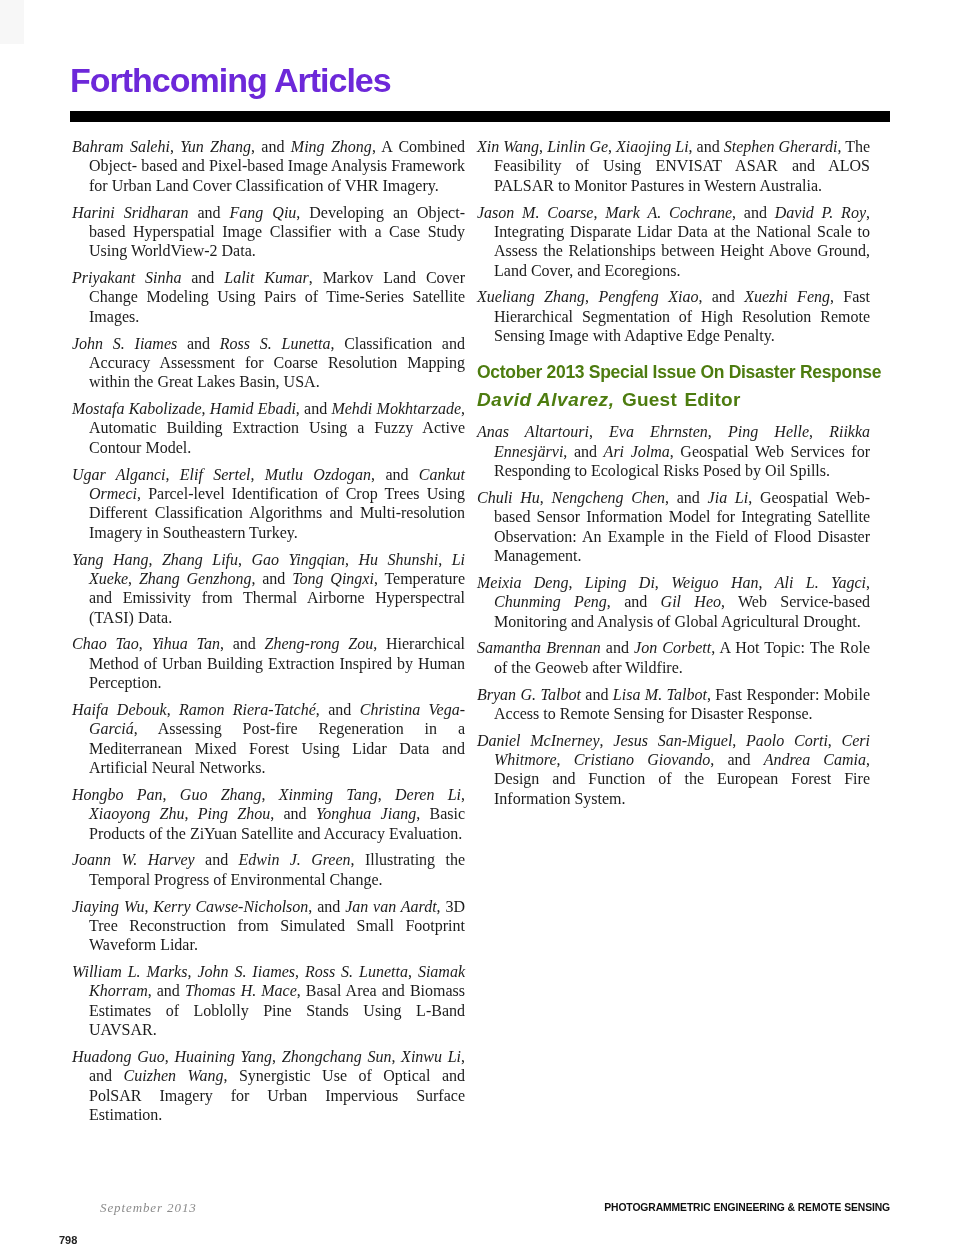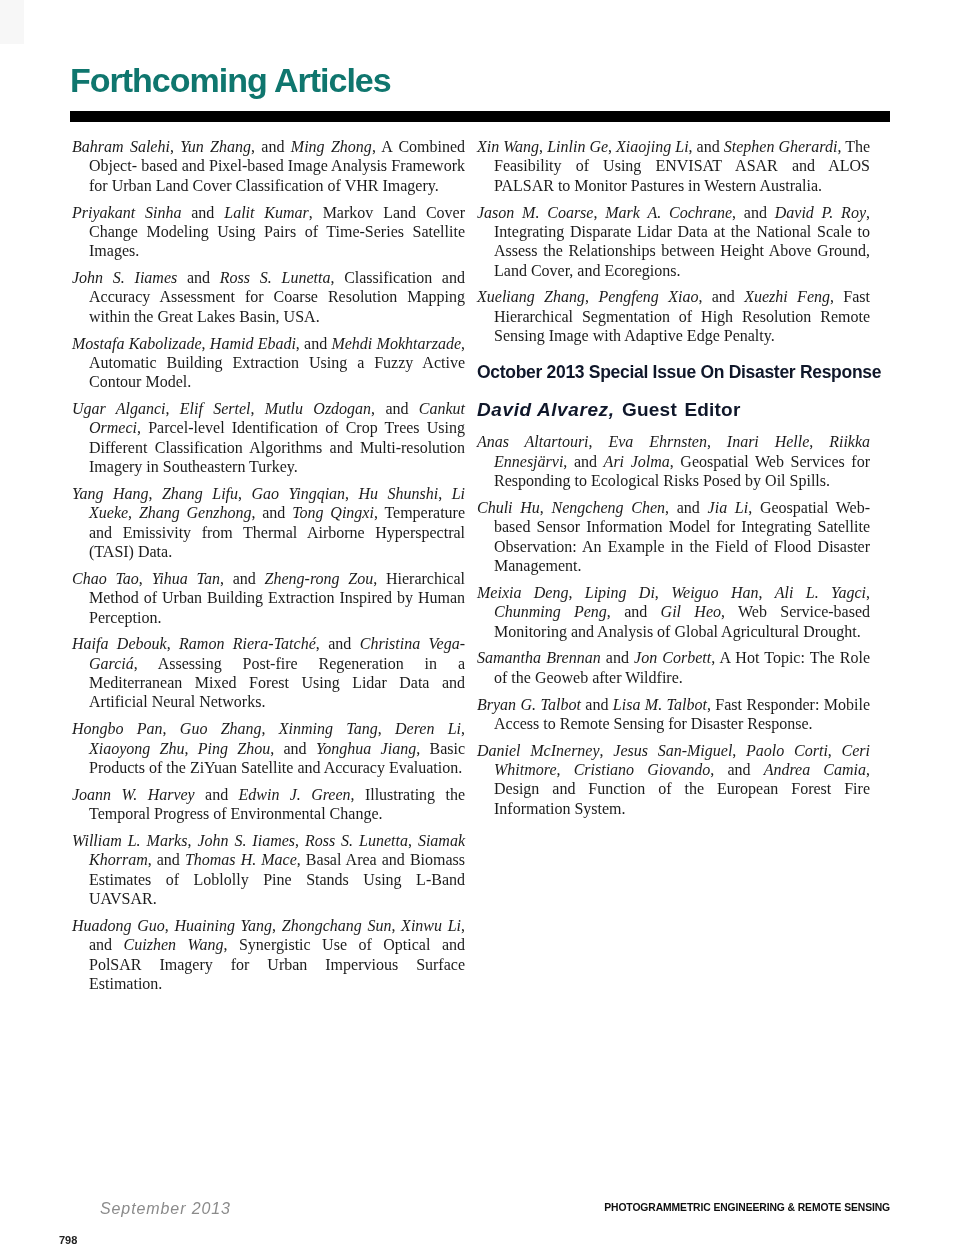--- a/index.html
+++ b/index.html
@@ -13,65 +13,66 @@
     overflow: hidden;
   }
   .corner-artifact {
     position: absolute; left: 0; top: 0; width: 24px; height: 44px;
     background: #f7f7f7;
   }
   h1.page-title {
     position: absolute; left: 70px; top: 60px; margin: 0;
     font-family: "Liberation Sans", sans-serif;
     font-weight: 700; font-size: 34px; line-height: 40px;
-    letter-spacing: -1px; color: #0f766e;
+    letter-spacing: -1px; color: #6d28d9;
   }
   .title-rule {
     position: absolute; left: 70px; top: 111px;
     width: 820px; height: 11px; background: #000;
   }
   .columns {
     position: absolute; left: 72px; top: 137px; width: 818px;
     display: flex; gap: 12px;
   }
   .col { width: 393px; }
   .entry {
     margin: 0 0 7.5px 0;
     padding-left: 17px; text-indent: -17px;
     text-align: justify;
     font-size: 16px; line-height: 19.35px;
     color: #1b1b1b;
   }
   .entry .au { font-style: italic; }
   .si-block {
     margin: 15px 0 9px 0;
-    font-family: "Liberation Sans", sans-serif; color: #0f172a;
+    font-family: "Liberation Sans", sans-serif; color: #4d7c0f;
   }
   .si-line1 {
     font-weight: 700; font-size: 17.5px; line-height: 24px;
     letter-spacing: -0.3px; white-space: nowrap;
   }
   .si-line2 {
     font-weight: 700; font-size: 19px; line-height: 26px;
-    letter-spacing: 0.2px; margin-top: 13px;
+    letter-spacing: 0.2px; margin-top: 3px;
   }
   .si-line2 .ed-name { font-style: italic; letter-spacing: 0.6px; }
   .si-line2 .ed-role { word-spacing: 2px; }
   .page-footer {
     position: absolute; left: 0; right: 0; top: 1198px; height: 22px;
     font-family: "Liberation Sans", sans-serif;
   }
   .page-number {
     position: absolute; left: 59px; top: 4px;
     font-size: 11px; font-weight: 700; color: #222; margin-top: 32px;
   }
   .issue-date {
     position: absolute; left: 100px; top: 2px;
-    font-size: 16px; font-style: italic; color: #8b8b8b;
+    font-size: 13px; font-style: italic; color: #8b8b8b;
     letter-spacing: 0.9px;
+    font-family: Liberation Serif, serif;
   }
   .journal-name {
     position: absolute; right: 70px; top: 3px;
     font-size: 11px; font-weight: 700; color: #0f0f0f;
     letter-spacing: -0.1px;
     transform: scaleX(0.94); transform-origin: right center;
     white-space: nowrap;
   }
 </style>
 </head>
@@ -79,44 +80,46 @@
 
 <div class="page">
   <div class="corner-artifact"></div>
 
   <h1 class="page-title">Forthcoming Articles</h1>
   <div class="title-rule"></div>
 
   <div class="columns">
     <div class="col">
         <p class="entry"><span class="au">Bahram Salehi</span><span>, </span><span class="au">Yun Zhang</span><span>, and </span><span class="au">Ming Zhong</span><span>, A Combined Object- based and Pixel-based Image Analysis Framework for Urban Land Cover Classification of VHR Imagery.</span></p>
+        <p class="entry"><span class="au">Harini Sridharan</span><span> and </span><span class="au">Fang Qiu</span><span>, Developing an Object-based Hyperspatial Image Classifier with a Case Study Using WorldView-2 Data.</span></p>
         <p class="entry"><span class="au">Priyakant Sinha</span><span> and </span><span class="au">Lalit Kumar</span><span>, Markov Land Cover Change Modeling Using Pairs of Time-Series Satellite Images.</span></p>
         <p class="entry"><span class="au">John S. Iiames</span><span> and </span><span class="au">Ross S. Lunetta</span><span>, Classification and Accuracy Assessment for Coarse Resolution Mapping within the Great Lakes Basin, USA.</span></p>
         <p class="entry"><span class="au">Mostafa Kabolizade</span><span>, </span><span class="au">Hamid Ebadi</span><span>, and </span><span class="au">Mehdi Mokhtarzade</span><span>, Automatic Building Extraction Using a Fuzzy Active Contour Model.</span></p>
         <p class="entry"><span class="au">Ugar Alganci</span><span>, </span><span class="au">Elif Sertel</span><span>, </span><span class="au">Mutlu Ozdogan</span><span>, and </span><span class="au">Cankut Ormeci</span><span>, Parcel-level Identification of Crop Trees Using Different Classification Algorithms and Multi-resolution Imagery in Southeastern Turkey.</span></p>
         <p class="entry"><span class="au">Yang Hang</span><span>, </span><span class="au">Zhang Lifu</span><span>, </span><span class="au">Gao Yingqian</span><span>, </span><span class="au">Hu Shunshi</span><span>, </span><span class="au">Li Xueke</span><span>, </span><span class="au">Zhang Genzhong</span><span>, and </span><span class="au">Tong Qingxi</span><span>, Temperature and Emissivity from Thermal Airborne Hyperspectral (TASI) Data.</span></p>
         <p class="entry"><span class="au">Chao Tao</span><span>, </span><span class="au">Yihua Tan</span><span>, and </span><span class="au">Zheng-rong Zou</span><span>, Hierarchical Method of Urban Building Extraction Inspired by Human Perception.</span></p>
         <p class="entry"><span class="au">Haifa Debouk</span><span>, </span><span class="au">Ramon Riera-Tatché</span><span>, and </span><span class="au">Christina Vega-Garciá</span><span>, Assessing Post-fire Regeneration in a Mediterranean Mixed Forest Using Lidar Data and Artificial Neural Networks.</span></p>
         <p class="entry"><span class="au">Hongbo Pan</span><span>, </span><span class="au">Guo Zhang</span><span>, </span><span class="au">Xinming Tang</span><span>, </span><span class="au">Deren Li</span><span>, </span><span class="au">Xiaoyong Zhu</span><span>, </span><span class="au">Ping Zhou</span><span>, and </span><span class="au">Yonghua Jiang</span><span>, Basic Products of the ZiYuan Satellite and Accuracy Evaluation.</span></p>
         <p class="entry"><span class="au">Joann W. Harvey</span><span> and </span><span class="au">Edwin J. Green</span><span>, Illustrating the Temporal Progress of Environmental Change.</span></p>
+        <p class="entry"><span class="au">Jiaying Wu</span><span>, </span><span class="au">Kerry Cawse-Nicholson</span><span>, and </span><span class="au">Jan van Aardt</span><span>, 3D Tree Reconstruction from Simulated Small Footprint Waveform Lidar.</span></p>
         <p class="entry"><span class="au">William L. Marks</span><span>, </span><span class="au">John S. Iiames</span><span>, </span><span class="au">Ross S. Lunetta</span><span>, </span><span class="au">Siamak Khorram</span><span>, and </span><span class="au">Thomas H. Mace</span><span>, Basal Area and Biomass Estimates of Loblolly Pine Stands Using L-Band UAVSAR.</span></p>
         <p class="entry"><span class="au">Huadong Guo</span><span>, </span><span class="au">Huaining Yang</span><span>, </span><span class="au">Zhongchang Sun</span><span>, </span><span class="au">Xinwu Li</span><span>, and </span><span class="au">Cuizhen Wang</span><span>, Synergistic Use of Optical and PolSAR Imagery for Urban Impervious Surface Estimation.</span></p>
       </div>
     <div class="col">
       <div>
           <p class="entry"><span class="au">Xin Wang</span><span>, </span><span class="au">Linlin Ge</span><span>, </span><span class="au">Xiaojing Li</span><span>, and </span><span class="au">Stephen Gherardi</span><span>, The Feasibility of Using ENVISAT ASAR and ALOS PALSAR to Monitor Pastures in Western Australia.</span></p>
           <p class="entry"><span class="au">Jason M. Coarse</span><span>, </span><span class="au">Mark A. Cochrane</span><span>, and </span><span class="au">David P. Roy</span><span>, Integrating Disparate Lidar Data at the National Scale to Assess the Relationships between Height Above Ground, Land Cover, and Ecoregions.</span></p>
           <p class="entry"><span class="au">Xueliang Zhang</span><span>, </span><span class="au">Pengfeng Xiao</span><span>, and </span><span class="au">Xuezhi Feng</span><span>, Fast Hierarchical Segmentation of High Resolution Remote Sensing Image with Adaptive Edge Penalty.</span></p>
         </div>
       <div class="si-block">
         <div class="si-line1">October 2013 Special Issue On Disaster Response</div>
         <div class="si-line2"><span class="ed-name">David Alvarez,</span><span class="ed-role"> Guest Editor</span></div>
       </div>
       <div>
-          <p class="entry"><span class="au">Anas Altartouri</span><span>, </span><span class="au">Eva Ehrnsten</span><span>, </span><span class="au">Inari Helle</span><span>, </span><span class="au">Riikka Ennesjärvi</span><span>, and </span><span class="au">Ari Jolma</span><span>, Geospatial Web Services for Responding to Ecological Risks Posed by Oil Spills.</span></p>
+          <p class="entry"><span class="au">Anas Altartouri</span><span>, </span><span class="au">Eva Ehrnsten</span><span>, </span><span class="au">Ping Helle</span><span>, </span><span class="au">Riikka Ennesjärvi</span><span>, and </span><span class="au">Ari Jolma</span><span>, Geospatial Web Services for Responding to Ecological Risks Posed by Oil Spills.</span></p>
           <p class="entry"><span class="au">Chuli Hu</span><span>, </span><span class="au">Nengcheng Chen</span><span>, and </span><span class="au">Jia Li</span><span>, Geospatial Web-based Sensor Information Model for Integrating Satellite Observation: An Example in the Field of Flood Disaster Management.</span></p>
           <p class="entry"><span class="au">Meixia Deng</span><span>, </span><span class="au">Liping Di</span><span>, </span><span class="au">Weiguo Han</span><span>, </span><span class="au">Ali L. Yagci</span><span>, </span><span class="au">Chunming Peng</span><span>, and </span><span class="au">Gil Heo</span><span>, Web Service-based Monitoring and Analysis of Global Agricultural Drought.</span></p>
           <p class="entry"><span class="au">Samantha Brennan</span><span> and </span><span class="au">Jon Corbett</span><span>, A Hot Topic: The Role of the Geoweb after Wildfire.</span></p>
           <p class="entry"><span class="au">Bryan G. Talbot</span><span> and </span><span class="au">Lisa M. Talbot</span><span>, Fast Responder: Mobile Access to Remote Sensing for Disaster Response.</span></p>
           <p class="entry"><span class="au">Daniel McInerney</span><span>, </span><span class="au">Jesus San-Miguel</span><span>, </span><span class="au">Paolo Corti</span><span>, </span><span class="au">Ceri Whitmore</span><span>, </span><span class="au">Cristiano Giovando</span><span>, and </span><span class="au">Andrea Camia</span><span>, Design and Function of the European Forest Fire Information System.</span></p>
         </div>
     </div>
   </div>
 
   <div class="page-footer">

